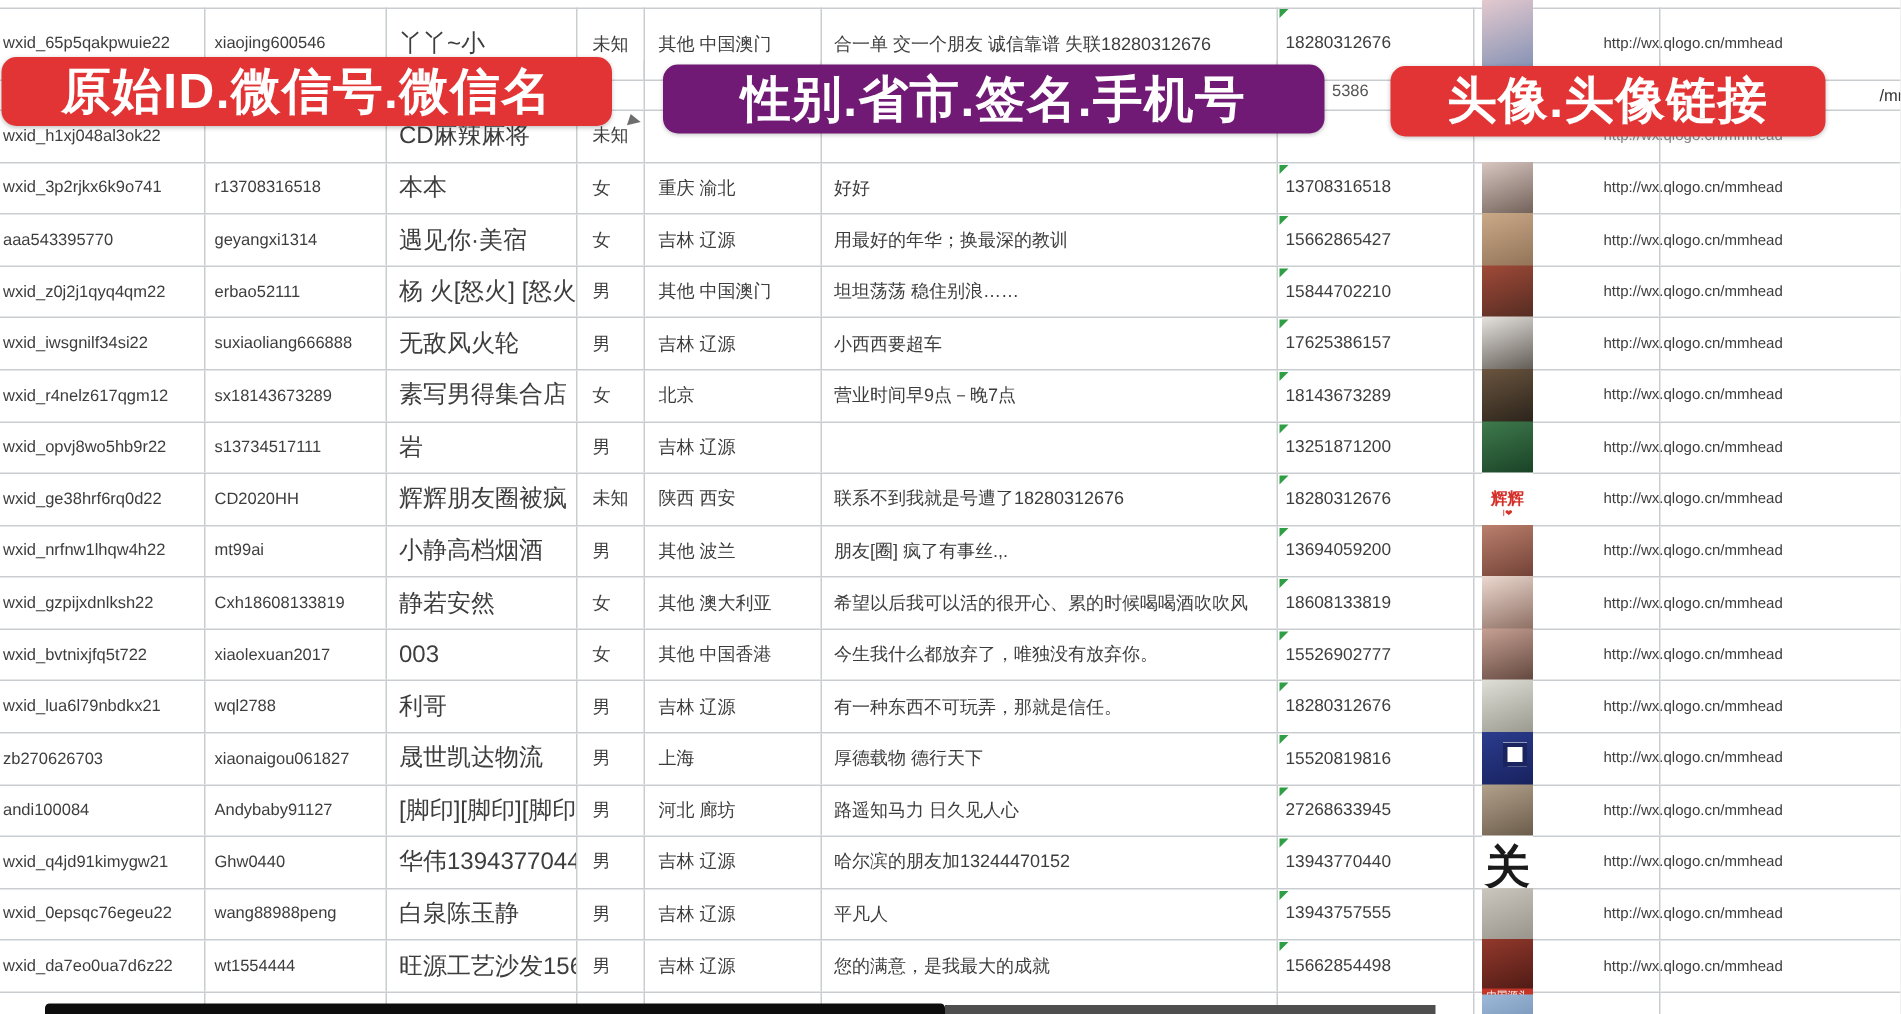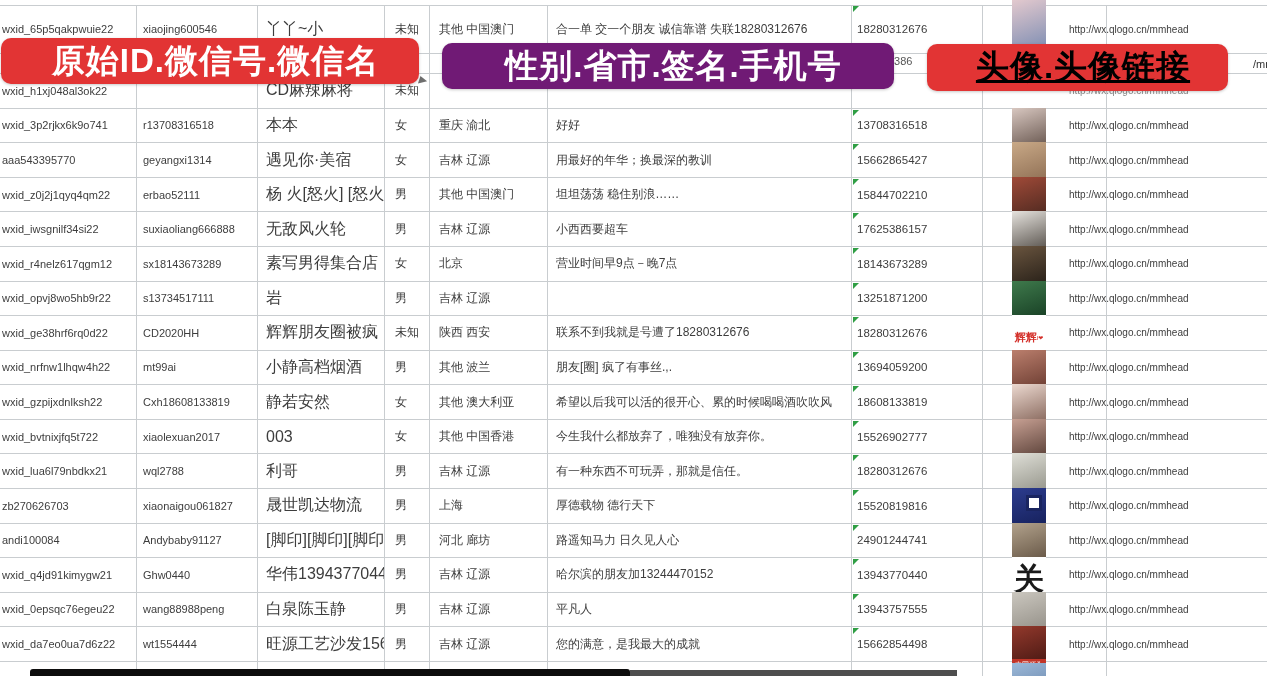--- a/index.html
+++ b/index.html
@@ -15,31 +15,31 @@
   .cd{left:385px;width:45px;padding-left:10px;font-size:12px;}
   .ce{left:430px;width:118px;padding-left:9px;font-size:12px;}
   .cf{left:548px;width:304px;padding-left:8px;font-size:12px;}
   .cg{left:852px;width:131px;padding-left:5px;font-size:11.5px;}
   .ch{left:983px;width:124px;}
   .ci{left:1064px;width:160px;padding-left:5px;font-size:10px;border-right:none;}
   .ci.ghost{color:#8a8a8a;}
   .flag{position:absolute;left:1px;top:1px;width:0;height:0;
         border-top:6px solid #2f9e44;border-right:6px solid transparent;}
   .avatar{position:absolute;left:988px;top:-1px;width:34px;height:44px;z-index:2;
-          overflow:hidden;display:flex;align-items:center;justify-content:center;margin-left:24px;}
+          overflow:hidden;display:flex;align-items:center;justify-content:center;flex-direction:column;}
   .avatar .av-label{font-weight:bold;line-height:1;}
   .avatar .av-sub{font-size:6px;line-height:1;margin-top:1px;}
   .avatar.kind-text{background:#fff;}
   .avatar.kind-qr .qr{width:16px;height:16px;background:#fff;margin-left:10px;margin-top:-14px;
         box-shadow:inset 3px 3px 0 #1a2560, inset -3px -3px 0 #1a2560;}
   .avatar.kind-strip .strip{position:absolute;left:0;right:0;bottom:0;height:11px;background:#c23528;
         color:#fff;font-size:7px;display:flex;align-items:center;justify-content:center;line-height:1;}
   .banner{position:absolute;background:#e23434;color:#fff;font-weight:bold;z-index:10;
           display:flex;align-items:center;justify-content:center;border-radius:10px;
-          font-size:33px;letter-spacing:1px;box-shadow:0 1px 3px rgba(0,0,0,.22);padding-left:11px;}
+          font-size:33px;letter-spacing:1px;box-shadow:0 1px 3px rgba(0,0,0,.22);}
   #banner-left{left:1px;top:38px;width:407px;height:46px;}
   #banner-middle{left:442px;top:43px;width:441px;height:46px;}
   #banner-right{left:927px;top:44px;width:290px;height:47px;}
   .fragment{position:absolute;z-index:3;font-size:11px;}
   #frag-phone{left:888px;top:55px;color:#555;}
   #frag-link{left:1253px;top:58px;color:#333;text-align:center;}
   .cursor-arrow{position:absolute;left:419px;top:77px;width:0;height:0;z-index:4;
         border-left:8px solid #4a4a4a;border-top:3px solid transparent;border-bottom:5px solid transparent;
         transform:rotate(18deg);opacity:.8;}
   .bar-black{position:absolute;left:30px;top:669px;width:600px;height:7px;background:#0d0d0d;
@@ -279,21 +279,21 @@
         </div>
       </div>
       <div class="row" style="top: 523.55px; height: 34.57px;">
     <div class="cell ca">andi100084</div>
     <div class="cell cb">Andybaby91127</div>
     <div class="cell cc">[脚印][脚印][脚印][脚印</div>
     <div class="cell cd">男</div>
     <div class="cell ce">河北 廊坊</div>
     <div class="cell cf">路遥知马力 日久见人心</div>
     <div class="cell cg">
-          <span>24901244741</span>
+          <span>27268633945</span>
           <i class="flag" style="border-top-color: rgb(47, 158, 68);"></i>
         </div>
     <div class="cell ch"></div>
     <div class="cell ci">http://wx.qlogo.cn/mmhead</div>
   <div class="avatar kind-photo" title="building-scene" style="background: linear-gradient(160deg, rgb(178, 162, 140), rgb(92, 76, 60));"></div>
       </div>
       <div class="row" style="top: 558.12px; height: 34.57px;">
     <div class="cell ca">wxid_q4jd91kimygw21</div>
     <div class="cell cb">Ghw0440</div>
     <div class="cell cc">华伟13943770440</div>
@@ -353,21 +353,21 @@
           <span></span>
         </div>
     <div class="cell ch"></div>
     <div class="cell ci"></div>
   <div class="avatar kind-photo" title="partial-blue-photo" style="background: linear-gradient(160deg, rgb(156, 185, 216), rgb(93, 122, 162)); top: 1px;"></div>
       </div>
     </div>
 
   <div class="banner" id="banner-left" style="background: rgb(226, 52, 52); color: rgb(255, 255, 255);">原始ID.微信号.微信名</div>
   <div class="banner" id="banner-middle" style="background: #701a75; color: rgb(255, 255, 255);">性别.省市.签名.手机号</div>
-  <div class="banner" id="banner-right" style="background: rgb(226, 52, 52); color: #000000; text-decoration: underline;">头像.头像链接</div>
+  <div class="banner" id="banner-right" style="background: rgb(226, 52, 52); color: #ffffff;">头像.头像链接</div>
 
   <div class="fragment" id="frag-phone">5386</div>
   <div class="fragment" id="frag-link">/mmhead</div>
 
   <div class="cursor-arrow"></div>
   <div class="bar-black"></div>
   <div class="bar-gray"></div>
 </div>
 
 </body></html>

